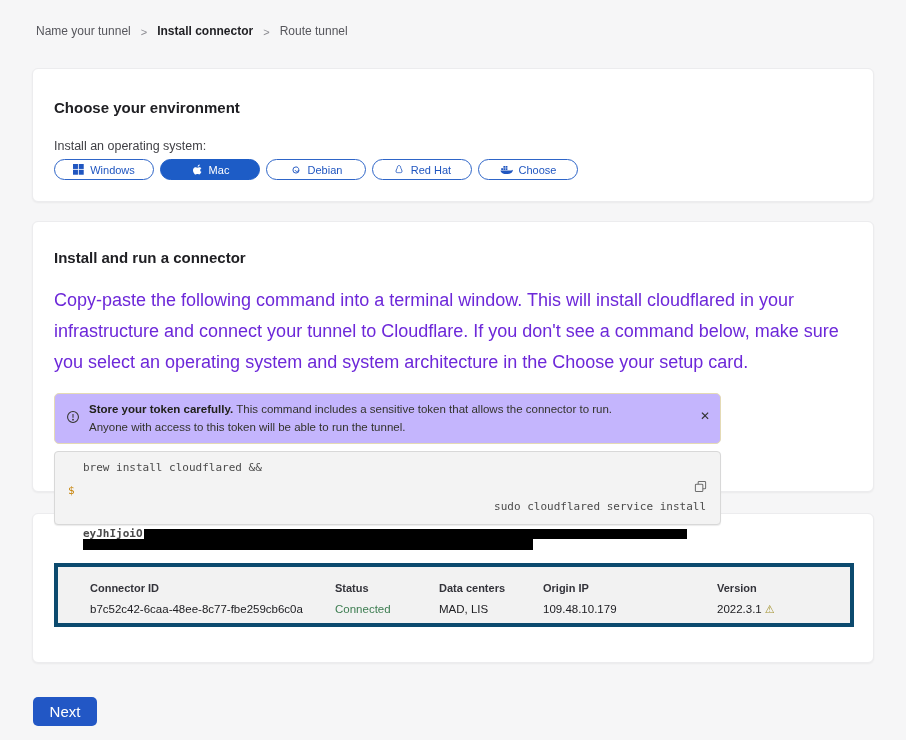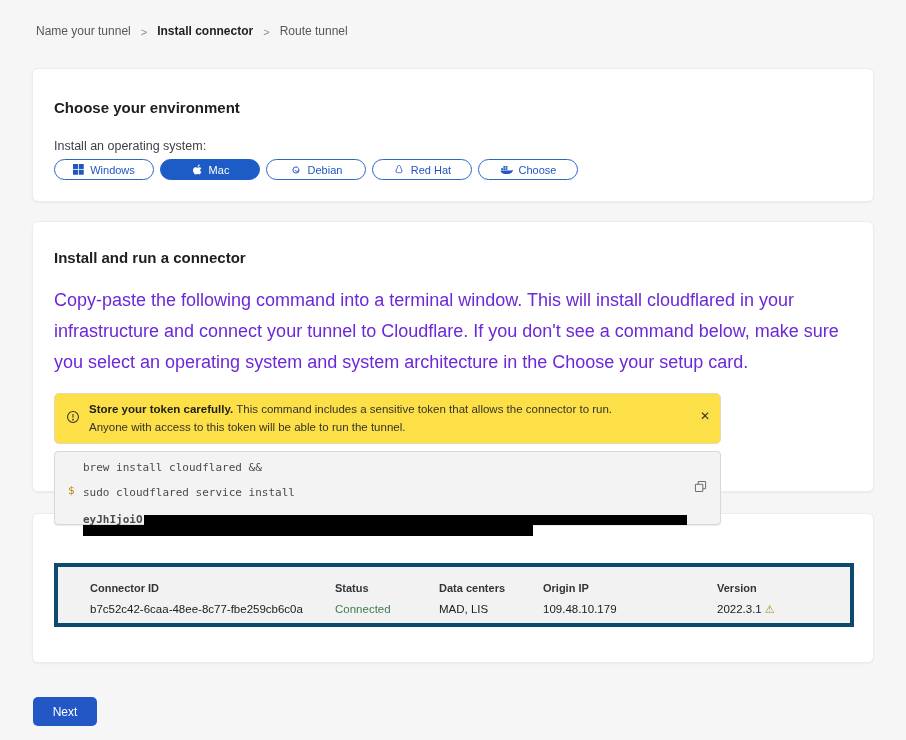--- a/index.html
+++ b/index.html
@@ -41,21 +41,21 @@
     cursor:pointer;
   }
   .os-btn svg { display:block; }
   .os-btn.selected { background:#1d5cc6; border-color:#1d5cc6; color:#ffffff; }
 
   .card-install { margin-top:19px; height:271px; padding:27px 21px 0 21px; }
   .install-desc { font-size:18px; line-height:1.72; color:#6d28d9; margin-top:19px; width:796px; }
 
   .warn-banner {
     margin-top:15px; width:667px; min-height:50px;
-    background:#fde047; border:1px solid #e4dab4; border-radius:5px;
+    background:#c4b5fd; border:1px solid #e4dab4; border-radius:5px;
     display:flex; align-items:center; padding:7px 12px 7px 11px; position:relative;
   }
   .warn-icon { flex:0 0 auto; margin-right:9px; }
   .warn-text { font-size:11.5px; line-height:1.55; color:#33332c; width:555px; }
   .warn-text b { color:#21211b; }
   .warn-close {
     position:absolute; right:10px; top:16px;
     background:none; border:none; font-size:12px; color:#333; cursor:pointer;
     font-family:"Liberation Sans", sans-serif; line-height:1;
   }
@@ -64,21 +64,21 @@
     margin-top:7px; width:667px; height:74px;
     background:#f3f3f3; border:1px solid #d8d8d8; border-radius:4px;
     box-shadow:0 1px 1px rgba(0,0,0,0.08);
     position:relative;
     font-family:"DejaVu Sans Mono","Liberation Mono", monospace;
     font-size:11px; color:#4b4b4b;
     padding:10px 14px 0 28px;
   }
   .codeblock .prompt { position:absolute; left:13px; top:32px; color:#c8860e; }
   .code-line { line-height:11px; white-space:pre; }
-  .code-line2 { margin-top:14px; }
+  .code-line2 { margin-top:28px;text-align:right; }
   .token-line { display:flex; align-items:flex-end; margin-top:16px; height:11px;font-weight:bold; }
   .redact-bar1 { height:10px; width:543px; background:#000; margin-left:1px; }
   .redact-bar2 { height:11px; width:450px; background:#000; margin-top:0px; }
   .copy-btn {
     position:absolute; right:13px; top:28px;
     background:none; border:none; cursor:pointer; padding:0; line-height:0;
   }
 
   .card-connectors { margin-top:21px; height:150px; padding:28px 21px 0 21px; }
   .conn-table {
@@ -93,21 +93,21 @@
   .conn-th { font-size:11px; font-weight:bold; color:#33333a; }
   .conn-td { font-size:11.5px; color:#202024; margin-top:9px; }
   .status-connected { color:#3d7d51; }
   .version-warn-icon { color:#a3922e; font-size:11px; margin-left:3px; }
 
   .next-btn {
     position:absolute; left:33px; top:697px;
     width:64px; height:29px;
     background:#2257c5; color:#ffffff;
     border:none; border-radius:5px;
-    font-size:12px; font-family:"Liberation Sans", sans-serif;
+    font-size:15px; font-family:"Liberation Sans", sans-serif;
     cursor:pointer;
   }
 </style>
 </head>
 <body>
 
 <nav class="breadcrumb">
   <span>Name your tunnel</span>
   <span class="sep">&gt;</span>
   <span class="active">Install connector</span>

